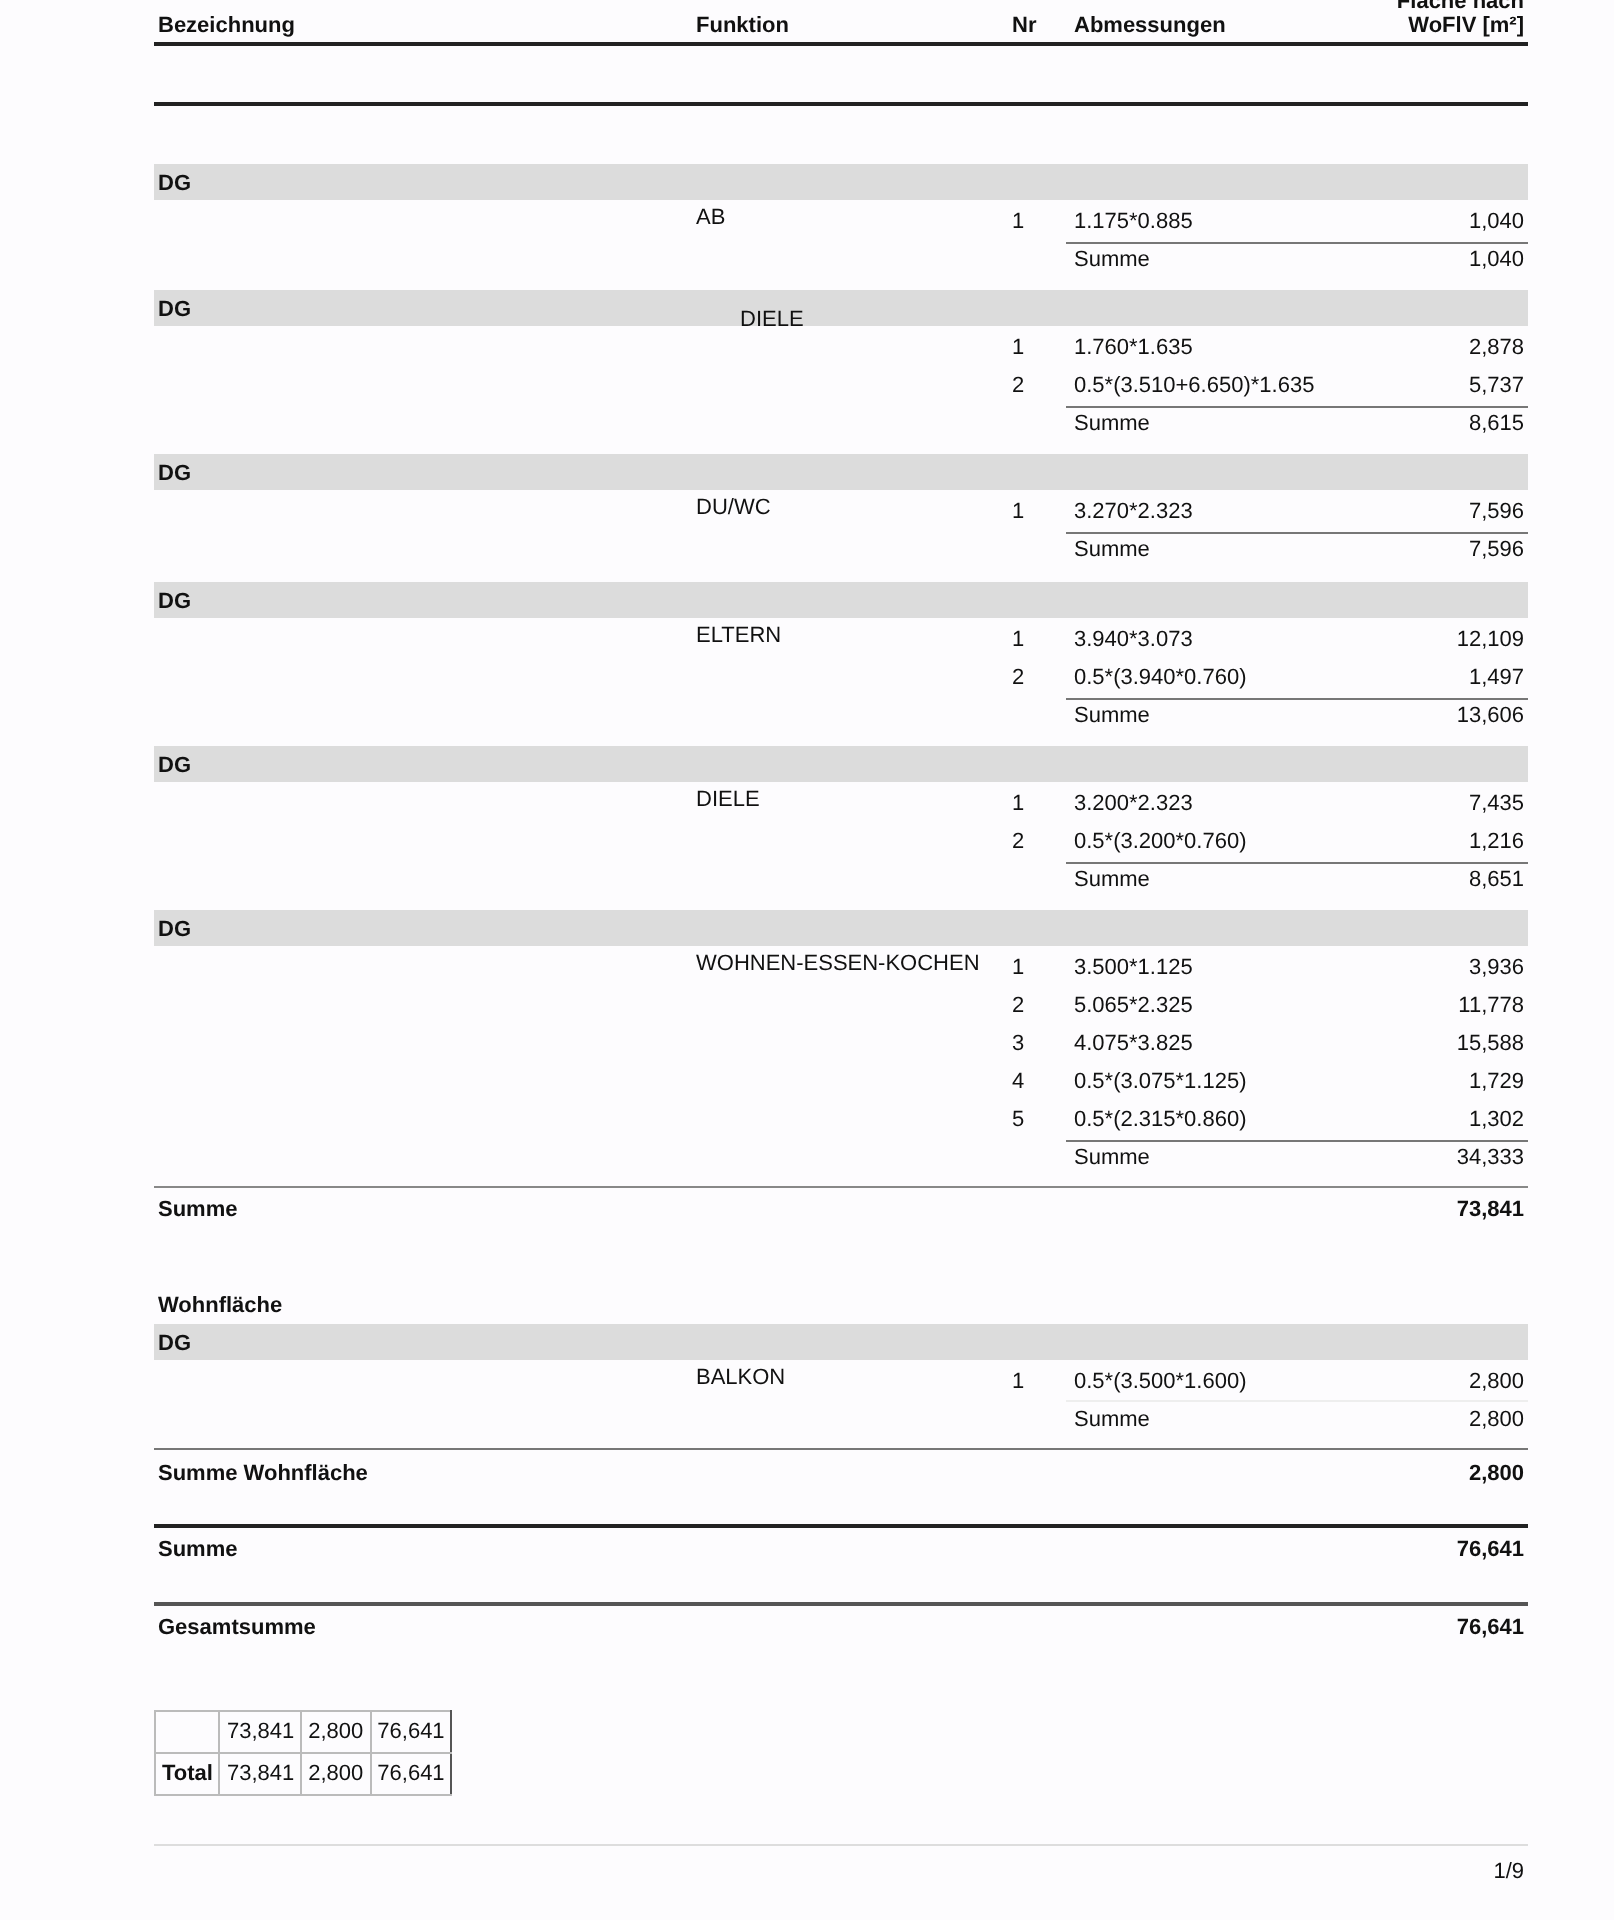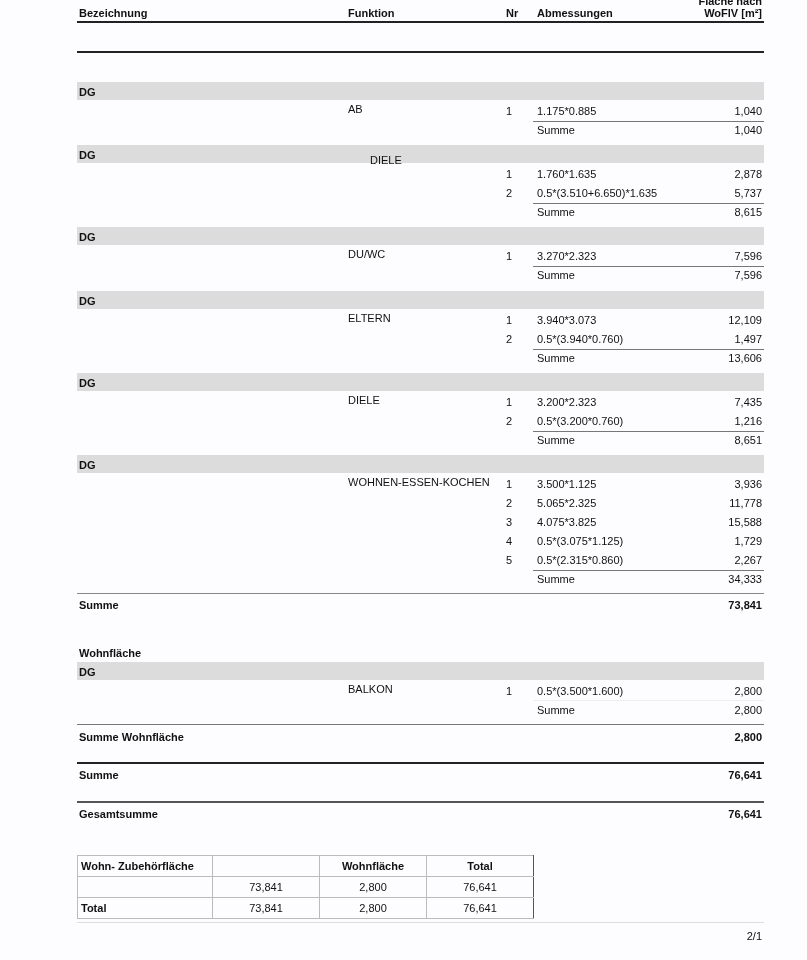--- a/index.html
+++ b/index.html
@@ -93,21 +93,21 @@
     <div class="abs t" style="left:537px;top:497px;">5.065*2.325</div>
     <div class="abs t r" style="right:45px;top:497px;">11,778</div>
     <div class="abs t" style="left:506px;top:516px;">3</div>
     <div class="abs t" style="left:537px;top:516px;">4.075*3.825</div>
     <div class="abs t r" style="right:45px;top:516px;">15,588</div>
     <div class="abs t" style="left:506px;top:535px;">4</div>
     <div class="abs t" style="left:537px;top:535px;">0.5*(3.075*1.125)</div>
     <div class="abs t r" style="right:45px;top:535px;">1,729</div>
     <div class="abs t" style="left:506px;top:554px;">5</div>
     <div class="abs t" style="left:537px;top:554px;">0.5*(2.315*0.860)</div>
-    <div class="abs t r" style="right:45px;top:554px;">2,267</div>
+    <div class="abs t r" style="right:45px;top:554px;">1,302</div>
     <div class="line" style="left:533px;width:231px;top:570px;border-top:1px solid #777;"></div>
     <div class="abs t" style="left:537px;top:573px;">Summe</div>
     <div class="abs t r" style="right:45px;top:573px;">34,333</div>
   </div>
 
 <div class="line" style="left:77px;width:687px;top:593px;border-top:1px solid #888;"></div>
 <div class="abs t b" style="left:79px;top:599px;">Summe</div>
 <div class="abs t b r" style="right:45px;top:599px;">73,841</div>
 
 <div class="abs t b" style="left:79px;top:647px;">Wohnfläche</div>
@@ -126,35 +126,29 @@
 
 <div class="line" style="left:77px;width:687px;top:762px;border-top:2px solid #222;"></div>
 <div class="abs t b" style="left:79px;top:769px;">Summe</div>
 <div class="abs t b r" style="right:45px;top:769px;">76,641</div>
 <div class="line" style="left:77px;width:687px;top:801px;border-top:2px solid #555;"></div>
 <div class="abs t b" style="left:79px;top:808px;">Gesamtsumme</div>
 <div class="abs t b r" style="right:45px;top:808px;">76,641</div>
 
 <table class="sum">
   <tbody>
-      <tr>
-    <td class="b" style="width:128px;">Wohn- Zubehörfläche</td>
-    <td style="width:100px;"></td>
-    <td class="b" style="width:100px;text-align:center;">Wohnfläche</td>
-    <td class="b" style="width:100px;text-align:center;border-left:1px solid #555;border-right:1px solid #555;">Total</td>
-  </tr>
   <tr>
     <td></td>
     <td style="text-align:center;">73,841</td>
     <td style="text-align:center;">2,800</td>
     <td style="text-align:center;border-left:1px solid #555;border-right:1px solid #555;">76,641</td>
   </tr>
   <tr>
     <td class="b">Total</td>
     <td style="text-align:center;">73,841</td>
     <td style="text-align:center;">2,800</td>
     <td style="text-align:center;border-left:1px solid #555;border-right:1px solid #555;">76,641</td>
   </tr>
 </tbody>
   </table>
 
 <div class="line" style="left:77px;width:687px;top:922px;border-top:1px solid #ddd;"></div>
-<div class="abs t r" style="right:45px;top:930px;">2/1</div>
+<div class="abs t r" style="right:45px;top:930px;">1/9</div>
 
 </body></html>

